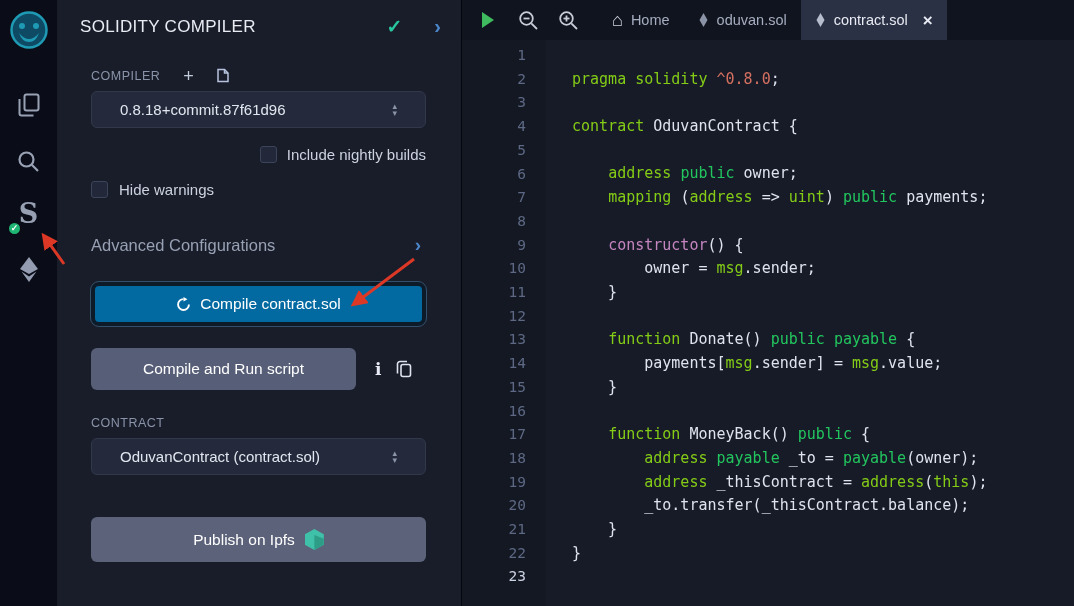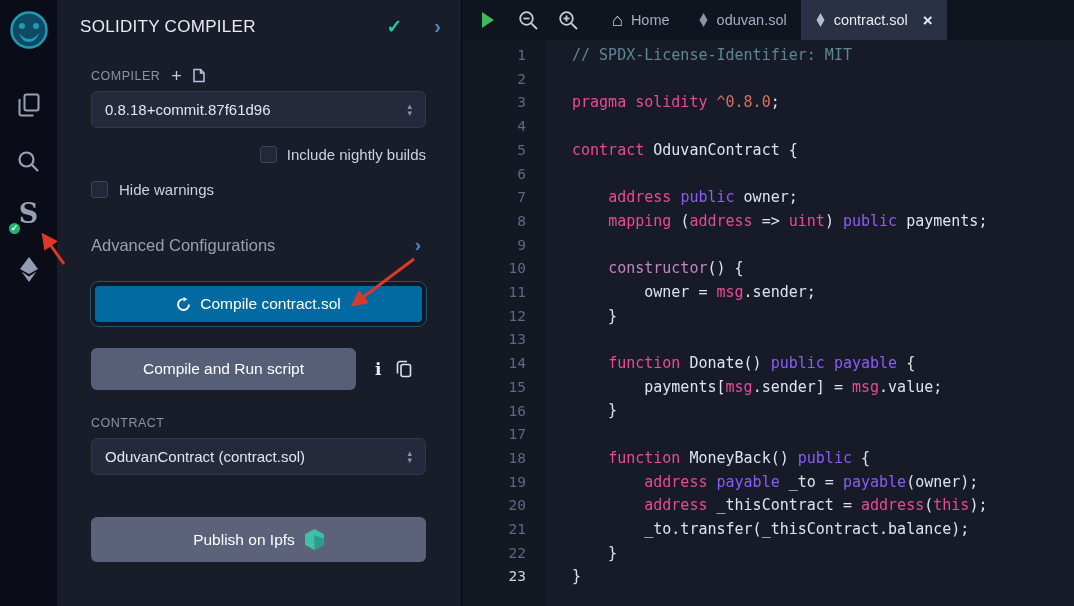--- a/index.html
+++ b/index.html
@@ -24,25 +24,25 @@
 
   
   .side-panel { position:absolute; left:57px; top:0; width:405px; height:606px;
     background:#191d2a; border-right:1px solid #05070e; z-index:4; }
   .panel-header { display:flex; align-items:center; padding:15px 20px 8px 23px;gap:12px; }
   .panel-title { flex:1; font-size:17px; color:#e9ecf3; letter-spacing:.3px; }
   .hdr-check { color:#28c79f; font-size:19px; font-weight:bold; margin-right:20px; }
   .hdr-chevron { color:#4a86c9; font-size:20px; font-weight:bold; cursor:pointer; }
   .panel-body { padding:0 35px 0 34px; }
   .section-label { margin-top:22px; font-size:12.5px; color:#8a93a8; letter-spacing:.5px;
-    display:flex; align-items:center; gap:11px; }
+    display:flex; align-items:center; gap:23px; }
   .mini-plus { color:#c3cad9; font-size:18px; line-height:14px; cursor:pointer; }
   .dropdown { margin-top:8px; height:37px; background:#242a3b; border:1px solid #313849;
     border-radius:6px; display:flex; align-items:center; justify-content:space-between;
-    padding:0 13px; color:#e2e6f0; font-size:15px; cursor:pointer; }
+    padding:0 28px; color:#e2e6f0; font-size:15px; cursor:pointer; }
   .spinner { display:flex; flex-direction:column; color:#8a93a8; font-size:9px; line-height:7px; }
   .nightly-row { margin-top:18px; display:flex; justify-content:flex-end; align-items:center; gap:10px; }
   .check-row { margin-top:22px; display:flex; align-items:center; gap:11px; cursor:pointer; }
   .check-row.tight { margin-top:18px; }
   .checkbox { width:17px; height:17px; background:#222839; border:1px solid #3c4459; border-radius:3px; }
   .check-label { font-size:15px; color:#ccd2df; }
   .adv-row { margin-top:36px; display:flex; align-items:center; justify-content:space-between; cursor:pointer; }
   .adv-label { font-size:16.5px; color:#98a0b3; }
   .adv-chevron { color:#4a86c9; font-size:19px; font-weight:bold; margin-right:5px; }
   .compile-btn { margin-top:26px; width:100%; height:44px; background:#0369a1;
@@ -74,22 +74,22 @@
     color:#a6adbf; cursor:pointer; white-space:nowrap; }
   .tab.active { background:#2b3144; color:#e8ebf3; }
   .tab .close { margin-left:7px; color:#e8ebf3; font-size:17px; font-weight:bold; line-height:1; }
   .code-wrap { display:flex; height:566px; overflow:hidden; }
   .gutter { width:84px; background:#141823; padding:4px 20px 0 0; text-align:right;
     font-family:"DejaVu Sans Mono",monospace; font-size:14.5px; color:#5d6984; line-height:23.7px; }
   .gutter .ln.active { color:#ccd3e3; }
   .code { flex:1; padding:4px 0 0 26px; font-family:"DejaVu Sans Mono",monospace;
     font-size:15px; line-height:23.7px; color:#dfe3ee; cursor:text; }
   .code-line { white-space:pre; min-height:23.7px; }
-  .tk-kw  { color:#ec4899; }
-  .tk-grn { color:#8b5cf6; }
+  .tk-kw  { color:#84cc16; }
+  .tk-grn { color:#22c55e; }
   .tk-mag { color:#c586c0; }
   .tk-num { color:#d4705f; }
   .tk-cmt { color:#5d8793; }
   .tk-pl  { color:#dfe3ee; }
 
   
   .arrows { position:absolute; left:0; top:0; width:1074px; height:606px; z-index:60;
     pointer-events:none; }
 </style>
 </head>
@@ -275,21 +275,20 @@
           <div class="ln">16</div>
           <div class="ln">17</div>
           <div class="ln">18</div>
           <div class="ln">19</div>
           <div class="ln">20</div>
           <div class="ln">21</div>
           <div class="ln">22</div>
           <div class="ln active">23</div>
         </div>
       <div class="code">
-          <div class="code-line"><span class="tk-cmt">// SPDX-License-Identifier: MIT</span></div>
           <div class="code-line"></div>
           <div class="code-line"><span class="tk-kw">pragma solidity </span><span class="tk-num">^0.8.0</span><span class="tk-pl">;</span></div>
           <div class="code-line"></div>
           <div class="code-line"><span class="tk-kw">contract </span><span class="tk-pl">OduvanContract {</span></div>
           <div class="code-line"></div>
           <div class="code-line"><span class="tk-pl">    </span><span class="tk-kw">address </span><span class="tk-grn">public </span><span class="tk-pl">owner;</span></div>
           <div class="code-line"><span class="tk-pl">    </span><span class="tk-kw">mapping </span><span class="tk-pl">(</span><span class="tk-kw">address</span><span class="tk-pl"> =&gt; </span><span class="tk-kw">uint</span><span class="tk-pl">) </span><span class="tk-grn">public </span><span class="tk-pl">payments;</span></div>
           <div class="code-line"></div>
           <div class="code-line"><span class="tk-pl">    </span><span class="tk-mag">constructor</span><span class="tk-pl">() {</span></div>
           <div class="code-line"><span class="tk-pl">        owner = </span><span class="tk-kw">msg</span><span class="tk-pl">.sender;</span></div>

